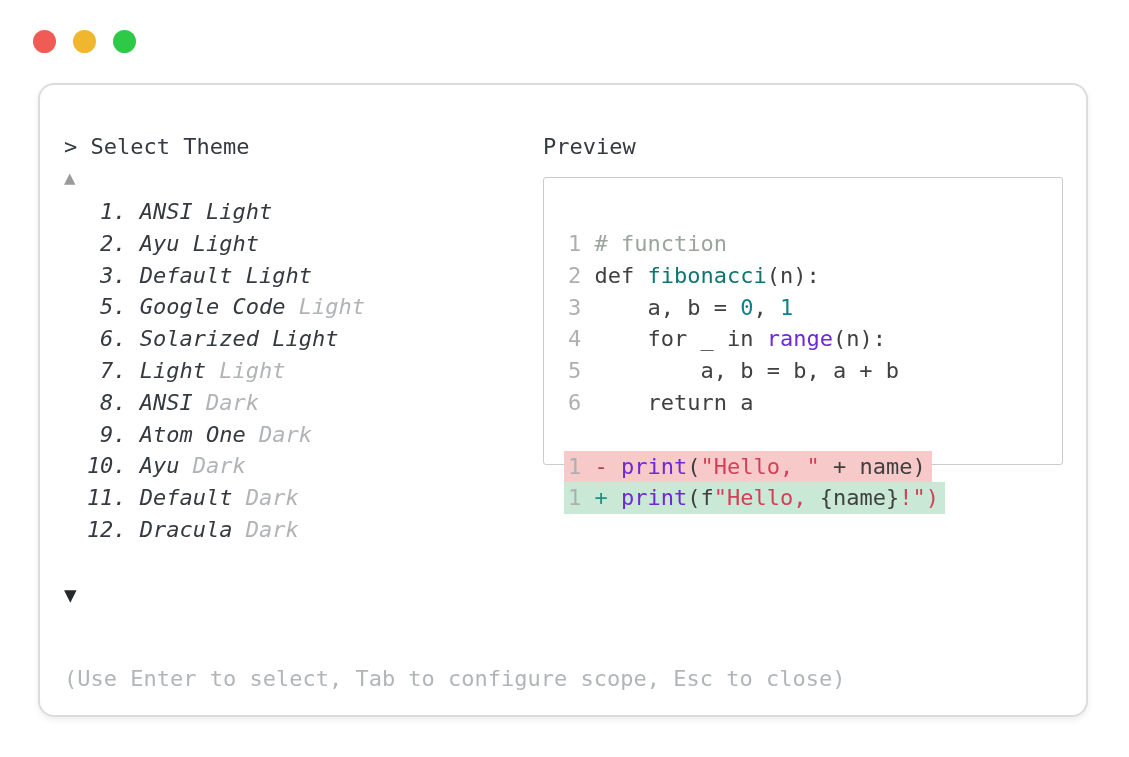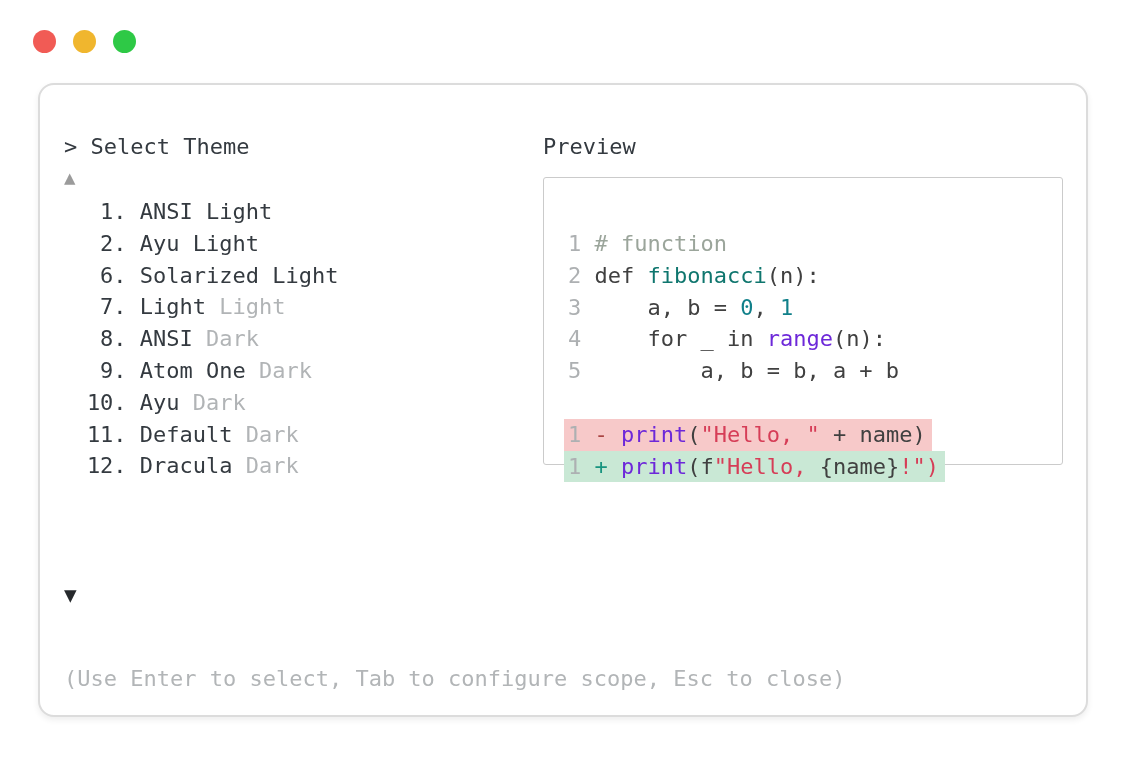--- a/index.html
+++ b/index.html
@@ -81,20 +81,21 @@
     position: absolute;
     left: 24px;
     top: 111px;
     width: 440px;
   }
   .theme-row {
     height: 31.8px;
     line-height: 31.8px;
     white-space: pre;
     cursor: pointer;
+    font-style: italic;
   }
   .bullet {
     display: inline-block;
     width: 2ch;
     color: #219a92;
     font-size: 19px;
     vertical-align: baseline;
   }
   .num {
     display: inline-block;
@@ -180,20 +181,22 @@
 
   <div class="window">
 
     <div class="palette-header"><span class="prompt">&gt;</span><span>Select Theme</span></div>
 
     <div class="scroll-up">▲</div>
 
     <div class="theme-list">
       <div class="theme-row"><span class="bullet"></span><span class="num">1.</span><span class="main">ANSI Light</span><span class="dim"></span></div>
       <div class="theme-row"><span class="bullet"></span><span class="num">2.</span><span class="main">Ayu Light</span><span class="dim"></span></div>
+      <div class="theme-row"><span class="bullet"></span><span class="num">3.</span><span class="main">Default Light</span><span class="dim"></span></div>
+      <div class="theme-row"><span class="bullet"></span><span class="num">5.</span><span class="main">Google Code</span><span class="dim">Light</span></div>
       <div class="theme-row"><span class="bullet"></span><span class="num">6.</span><span class="main">Solarized Light</span><span class="dim"></span></div>
       <div class="theme-row"><span class="bullet"></span><span class="num">7.</span><span class="main">Light</span><span class="dim">Light</span></div>
       <div class="theme-row"><span class="bullet"></span><span class="num">8.</span><span class="main">ANSI</span><span class="dim">Dark</span></div>
       <div class="theme-row"><span class="bullet"></span><span class="num">9.</span><span class="main">Atom One</span><span class="dim">Dark</span></div>
       <div class="theme-row"><span class="bullet"></span><span class="num">10.</span><span class="main">Ayu</span><span class="dim">Dark</span></div>
       <div class="theme-row"><span class="bullet"></span><span class="num">11.</span><span class="main">Default</span><span class="dim">Dark</span></div>
       <div class="theme-row"><span class="bullet"></span><span class="num">12.</span><span class="main">Dracula</span><span class="dim">Dark</span></div>
     </div>
 
     <div class="scroll-down">▼</div>
@@ -202,20 +205,21 @@
 
     <div class="preview-label">Preview</div>
 
     <div class="preview-box">
       <div class="code">
         <div class="code-row"><span class="chunk"><span class="ln">1</span><span class="c-comment"># function</span></span></div>
         <div class="code-row"><span class="chunk"><span class="ln">2</span><span class="c-plain">def </span><span class="c-func">fibonacci</span><span class="c-plain">(n):</span></span></div>
         <div class="code-row"><span class="chunk"><span class="ln">3</span><span class="c-plain">    a, b = </span><span class="c-num">0</span><span class="c-plain">, </span><span class="c-num">1</span></span></div>
         <div class="code-row"><span class="chunk"><span class="ln">4</span><span class="c-plain">    for _ in </span><span class="c-blue">range</span><span class="c-plain">(n):</span></span></div>
         <div class="code-row"><span class="chunk"><span class="ln">5</span><span class="c-plain">        a, b = b, a + b</span></span></div>
+        <div class="code-row"><span class="chunk"><span class="ln">6</span><span class="c-plain">    return a</span></span></div>
         <div class="code-row"></div>
         <div class="code-row"><span class="chunk bg-del"><span class="ln">1</span><span class="c-del">- </span><span class="c-blue">print</span><span class="c-plain">(</span><span class="c-str">"Hello, "</span><span class="c-plain"> + name)</span></span></div>
         <div class="code-row"><span class="chunk bg-add"><span class="ln">1</span><span class="c-add">+ </span><span class="c-blue">print</span><span class="c-plain">(f</span><span class="c-str">"Hello, </span><span class="c-plain">{name}</span><span class="c-str">!")</span></span></div>
       </div>
     </div>
 
   </div>
 </div>
 
 </body></html>

